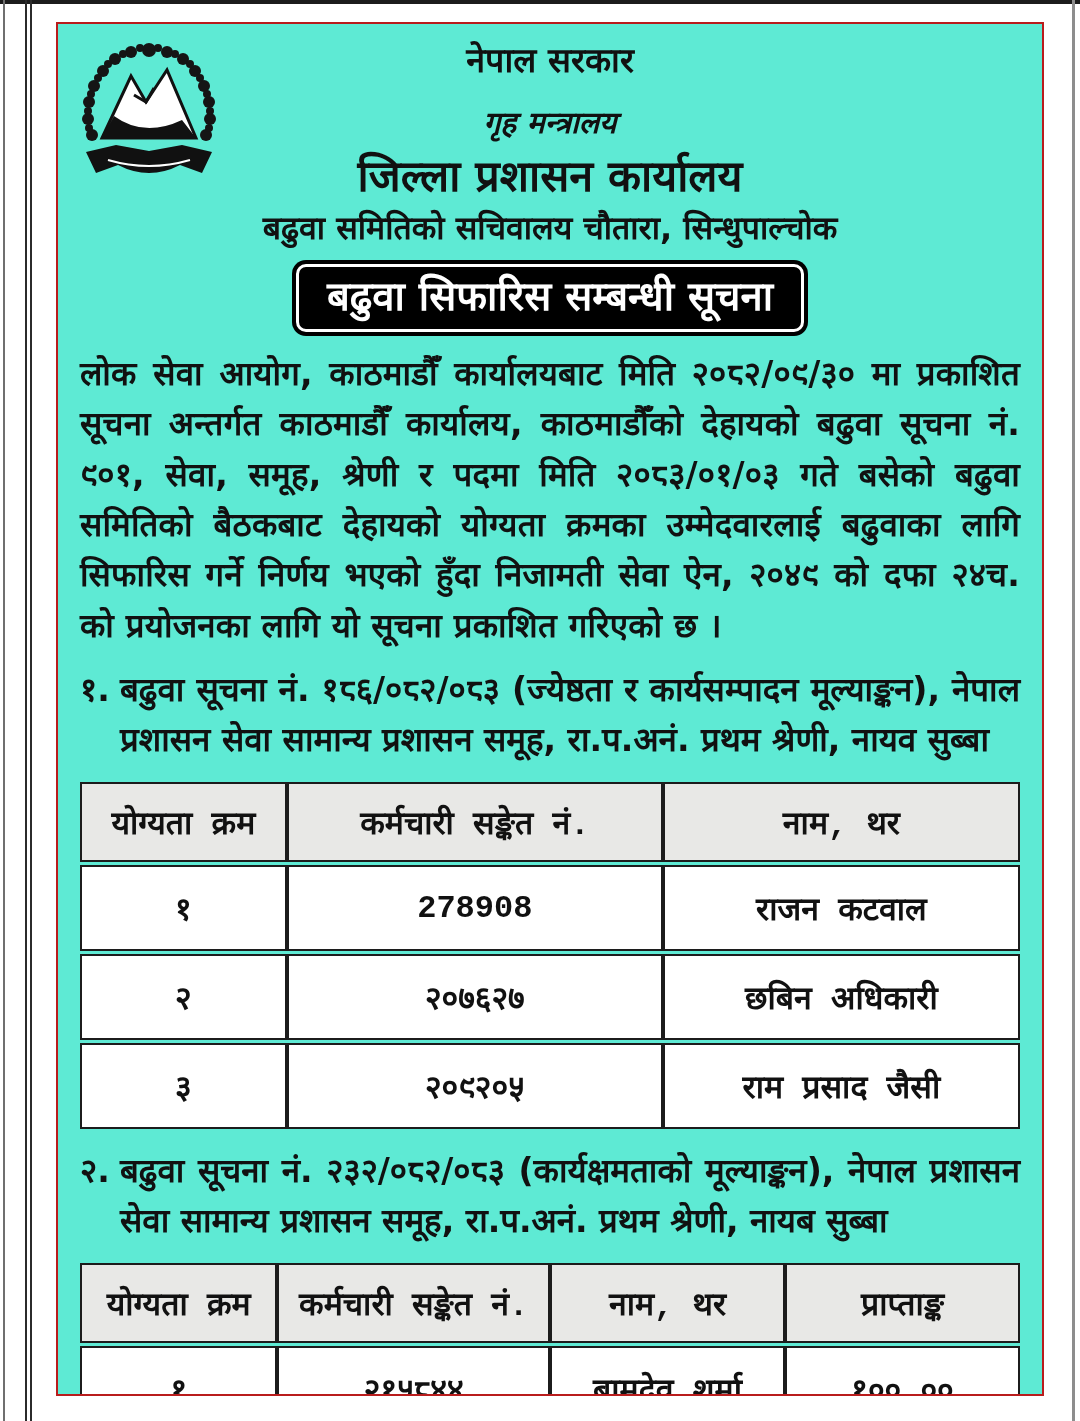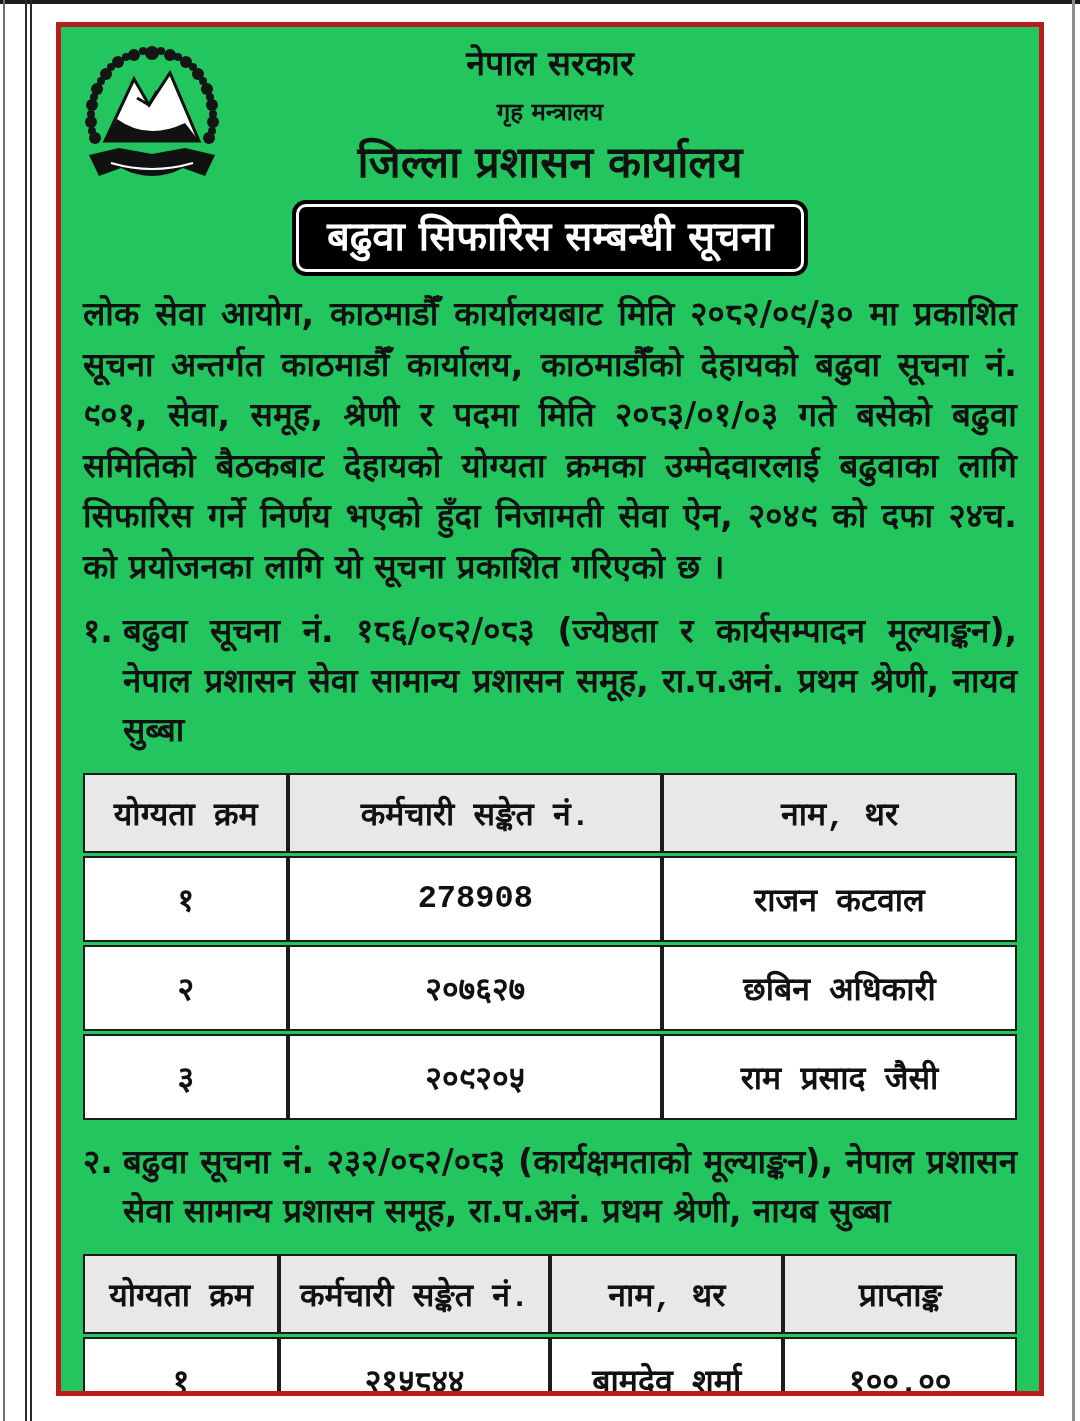--- a/index.html
+++ b/index.html
@@ -9,29 +9,29 @@
   }
   
   .rule-top    { position:absolute; left:0; top:0; width:100%; height:4px; background:#1c1c1c; }
   .rule-left-a { position:absolute; left:3px;  top:0; bottom:0; width:2px; background:#6f6f6f; }
   .rule-left-b { position:absolute; left:25px; top:0; bottom:0; width:2px; background:#2b2b2b; }
   .rule-left-c { position:absolute; left:30px; top:0; bottom:0; width:2px; background:#2b2b2b; }
   .rule-right  { position:absolute; left:1072px; top:0; bottom:0; width:3px; background:#8d8d8d; }
 
   .frame {
     position:absolute; left:56px; top:22px; width:988px; height:1374px;
-    border:5px solid #b91c1c; box-sizing:border-box;
-    padding:12px 22px 0 22px; background:#22c55e; overflow:hidden;
+    border:2px solid #b91c1c; box-sizing:border-box;
+    padding:12px 22px 0 22px; background:#5eead4; overflow:hidden;
   }
 
   .emblem { position:absolute; left:16px; top:16px; width:150px; height:155px; }
 
   .hdr { text-align:center; font-weight:700; line-height:1.22; }
   .hdr-l1 { font-size:34px; margin-top:4px; }
-  .hdr-l2 { font-size:24px; margin-top:14px; }
+  .hdr-l2 { font-size:30px; margin-top:24px;font-style:italic; }
   .hdr-l3 { font-size:43px; margin-top:8px; }
   .hdr-l4 { font-size:32px; margin-top:6px; }
 
   .banner-wrap { text-align:center; margin-top:12px; }
   .banner {
     display:inline-block; background:#000; border-radius:14px; padding:4px;
   }
   .banner-inner {
     display:inline-block; border:3px solid #fff; border-radius:10px;
     padding:5px 28px 9px 28px; color:#fff; font-weight:700; font-size:40px;
@@ -113,20 +113,21 @@
       <path d="M40,76 Q70,98 108,80 L122,98 L28,98 Z" fill="#111"></path>
       <path d="M60,55 L72,62 L80,48" fill="none" stroke="#111" stroke-width="3"></path>
       <path d="M12,112 L42,105 L75,111 L108,105 L138,112 L128,133 L106,125 Q75,141 44,125 L22,133 Z" fill="#111"></path>
       <path d="M34,120 Q75,132 116,120" fill="none" stroke="#fff" stroke-width="2"></path>
     </svg>
 
     <div class="hdr">
       <div class="hdr-l1">नेपाल सरकार</div>
       <div class="hdr-l2">गृह मन्त्रालय</div>
       <div class="hdr-l3">जिल्ला प्रशासन कार्यालय</div>
+      <div class="hdr-l4">बढुवा समितिको सचिवालय चौतारा, सिन्धुपाल्चोक</div>
     </div>
 
     <div class="banner-wrap">
       <span class="banner">
         <span class="banner-inner">बढुवा सिफारिस सम्बन्धी सूचना</span>
       </span>
     </div>
 
 
     <div class="body-par">लोक सेवा आयोग, काठमाडौँ कार्यालयबाट मिति २०८२/०९/३० मा प्रकाशित सूचना अन्तर्गत काठमाडौँ कार्यालय, काठमाडौँको देहायको बढुवा सूचना नं. ९०१, सेवा, समूह, श्रेणी र पदमा मिति २०८३/०१/०३ गते बसेको बढुवा समितिको बैठकबाट देहायको योग्यता क्रमका उम्मेदवारलाई बढुवाका लागि सिफारिस गर्ने निर्णय भएको हुँदा निजामती सेवा ऐन, २०४९ को दफा २४च. को प्रयोजनका लागि यो सूचना प्रकाशित गरिएको छ ।</div>

